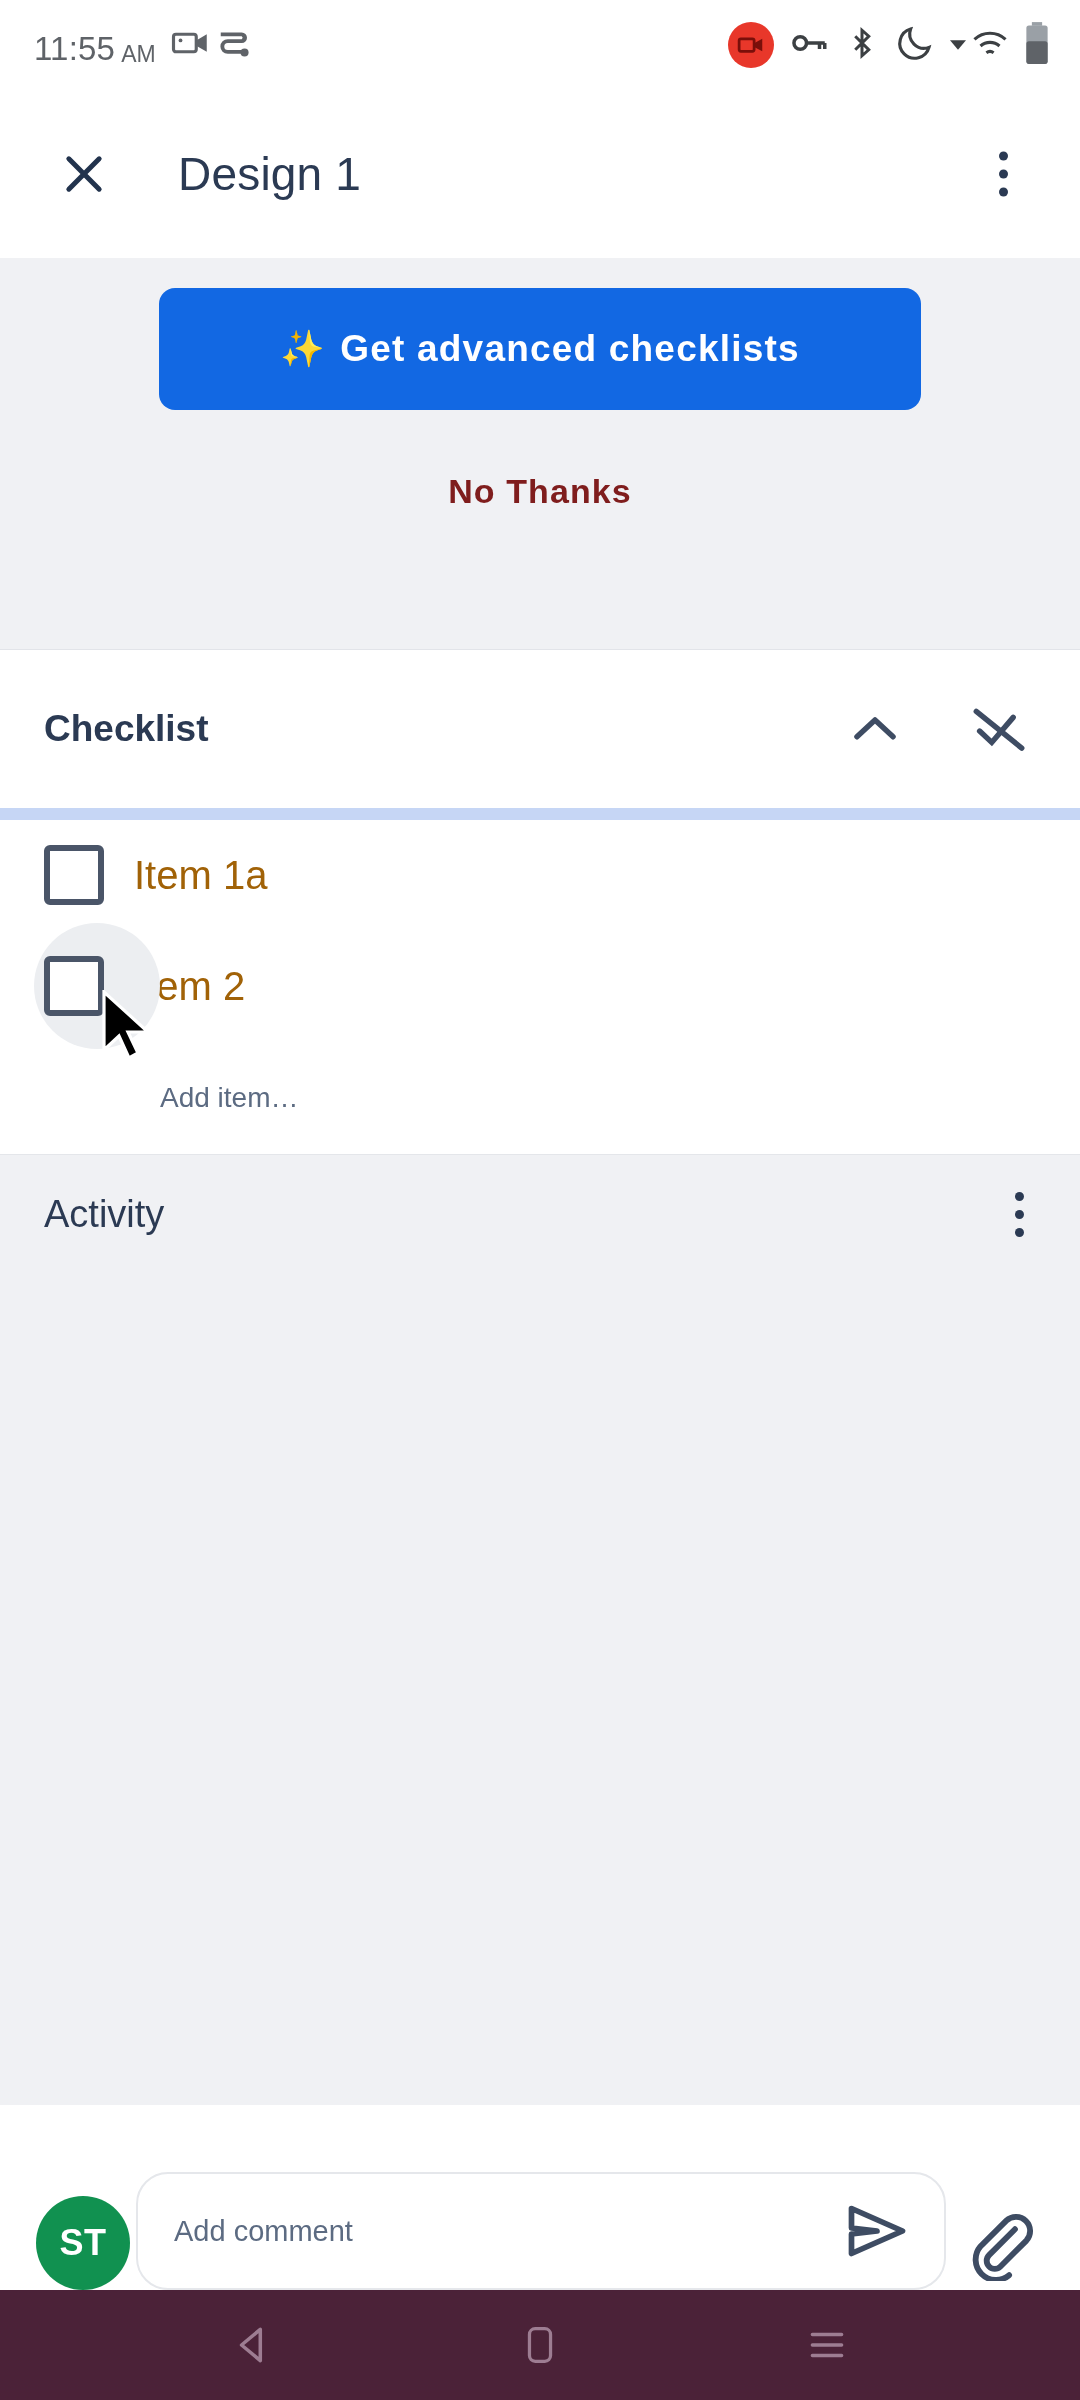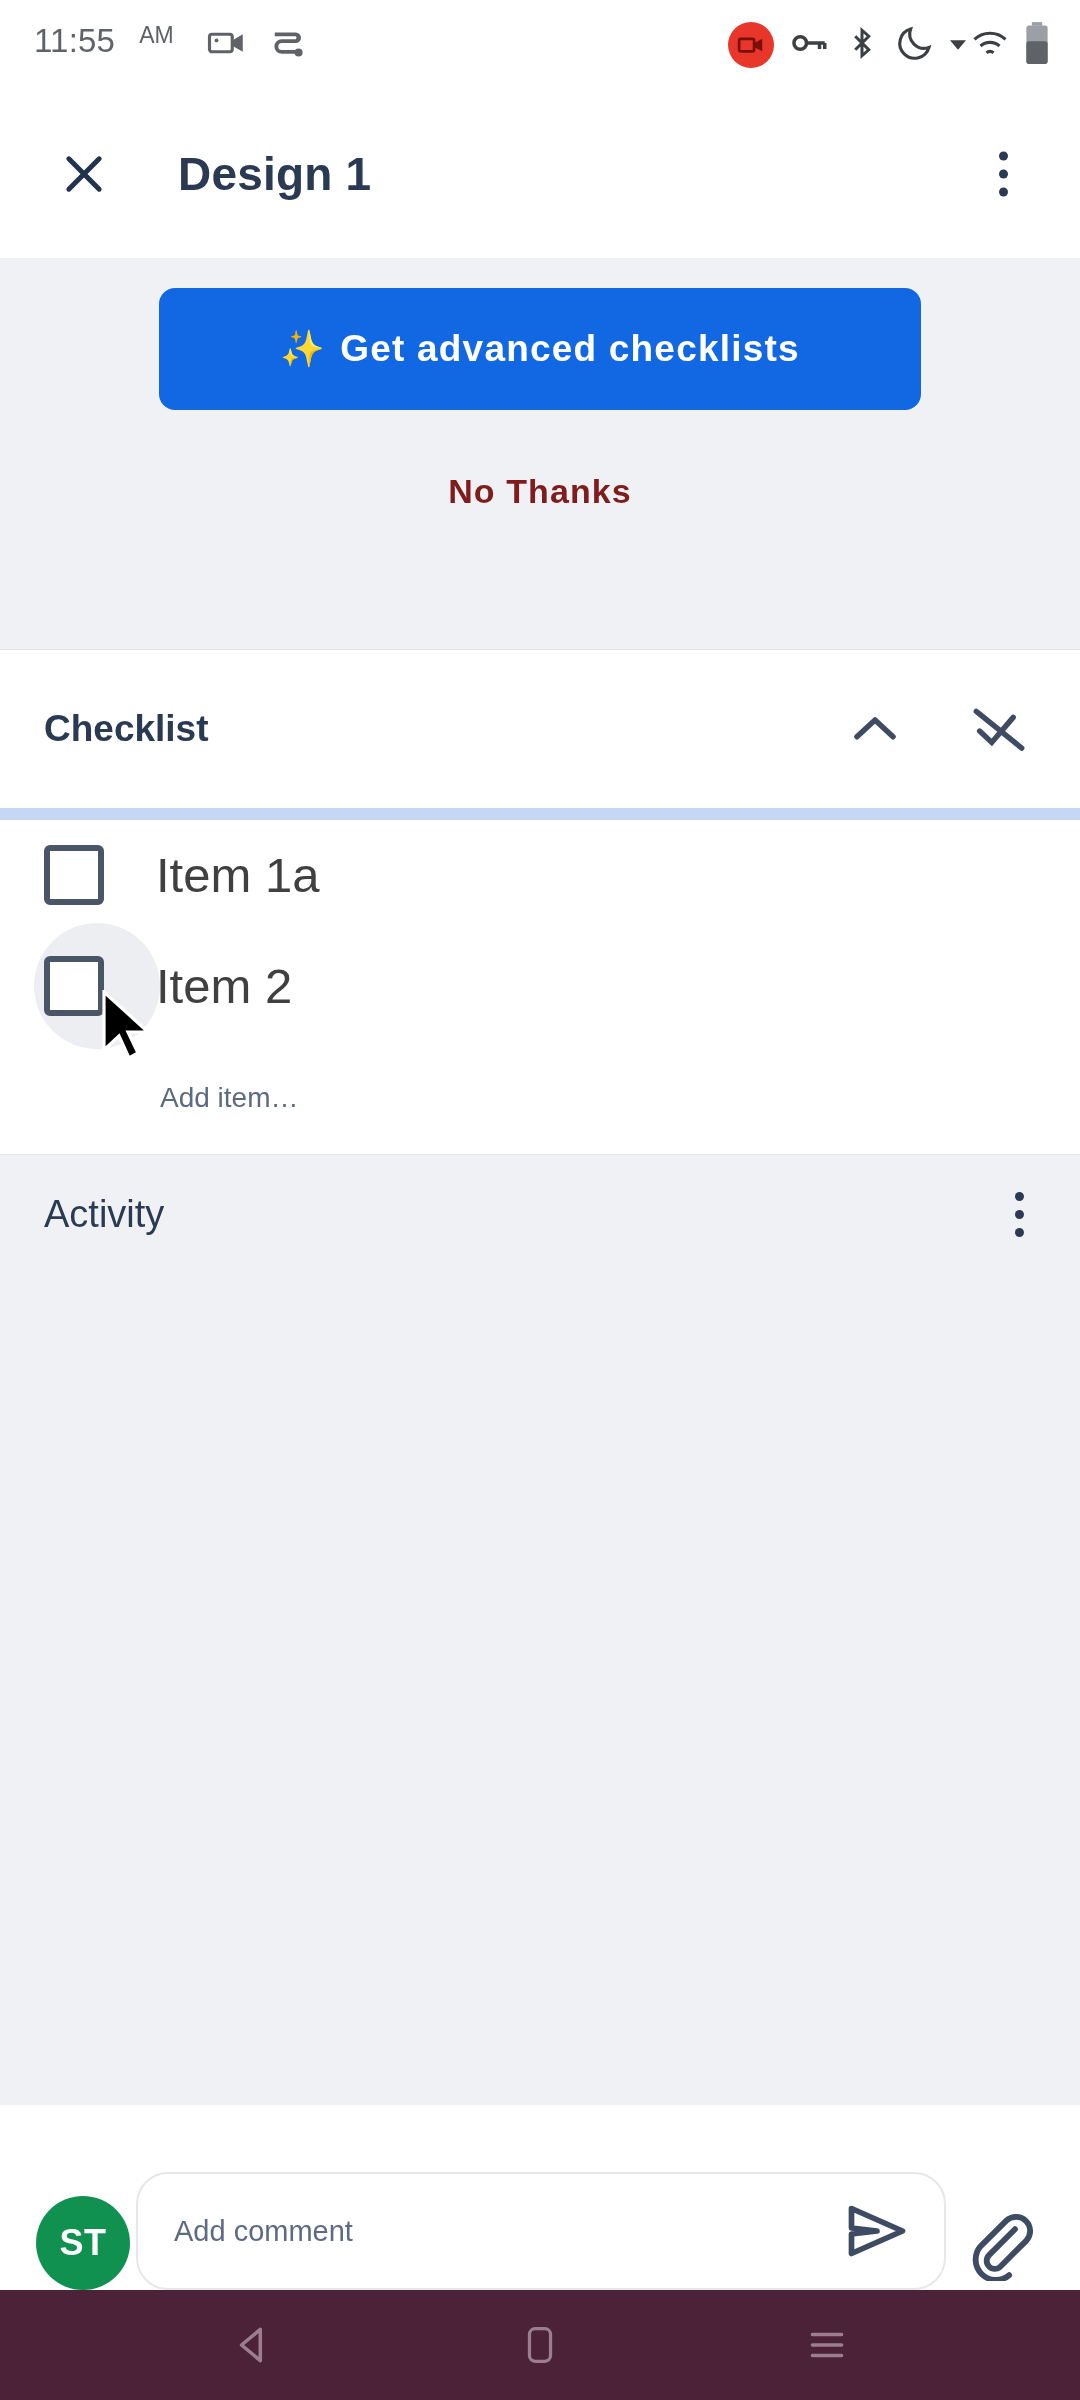--- a/index.html
+++ b/index.html
@@ -11,36 +11,36 @@
     position:relative;
   }
   .screen { width:1080px; height:2400px; position:relative; display:flex; flex-direction:column; }
 
   
   .statusbar {
     height:90px; background:#ffffff; flex:0 0 90px;
     display:flex; align-items:center; padding:0 34px;
     position:relative;
   }
-  .sb-left { display:flex; align-items:flex-start; gap:18px; }
+  .sb-left { display:flex; align-items:flex-end; }
   .sb-time { font-size:33px; color:#5f6368; letter-spacing:.2px; font-weight:400; }
   .sb-ampm { font-size:23px; color:#5f6368; margin-left:6px; font-weight:400; }
   .sb-right { position:absolute; right:30px; top:0; height:90px; display:flex; align-items:center; gap:14px; }
   .rec-badge {
     width:46px; height:46px; border-radius:50%; background:#E8372A;
     display:flex; align-items:center; justify-content:center;
   }
 
   
   .appbar {
     flex:0 0 168px; height:168px; background:#ffffff;
     display:flex; align-items:center; padding:0 52px; position:relative;
   }
   .appbar .title {
-    font-size:46px; font-weight:700; color:#2b3a53; margin-left:62px; letter-spacing:.2px;
+    font-size:46px; font-weight:400; color:#2b3a53; margin-left:62px; letter-spacing:.2px;
   }
   .kebab { position:absolute; right:62px; top:50%; transform:translateY(-50%);
     display:flex; flex-direction:column; gap:9px; align-items:center; padding:10px; }
   .kebab i { width:9px; height:9px; border-radius:50%; background:#2b3a53; display:block; }
 
   
   .promo {
     flex:0 0 392px; background:#F0F1F4;
     display:flex; flex-direction:column; align-items:center; justify-content:flex-start;
     padding-top:30px; border-bottom:1px solid #e2e4e9;
@@ -66,21 +66,21 @@
   .cl-actions { margin-left:auto; display:flex; align-items:center; gap:50px; }
   .icon-btn { display:flex; align-items:center; justify-content:center;
     width:74px; height:74px; cursor:pointer; background:none; border:none; }
   .cl-divider { flex:0 0 12px; background:#C6D6F5; }
 
   
   .cl-body { background:#ffffff; }
   .cl-item { height:110px; display:flex; align-items:center; padding-left:44px; position:relative; cursor:pointer; }
   .cl-item.tall { height:112px; }
   .cbox { width:60px; height:60px; border:6px solid #4a5568; border-radius:6px; background:#fff; flex:0 0 60px; position:relative; z-index:2; }
-  .cl-label { margin-left:52px; font-size:49px; color:#404040; font-weight:400; }
+  .cl-label { margin-left:30px; font-size:40px; color:#a16207; font-weight:400; }
   .ripple {
     position:absolute; left:34px; top:50%; transform:translateY(-50%);
     width:126px; height:126px; border-radius:50%; background:#eceef1; z-index:1;
   }
   .cursor { position:absolute; left:100px; top:60px; width:56px; height:72px; z-index:5; pointer-events:none; }
   .add-item { height:112px; display:flex; align-items:center; padding-left:160px;
     font-size:28px; color:#5c6b82; cursor:text; background:#ffffff; }
 
   
   .activity {

